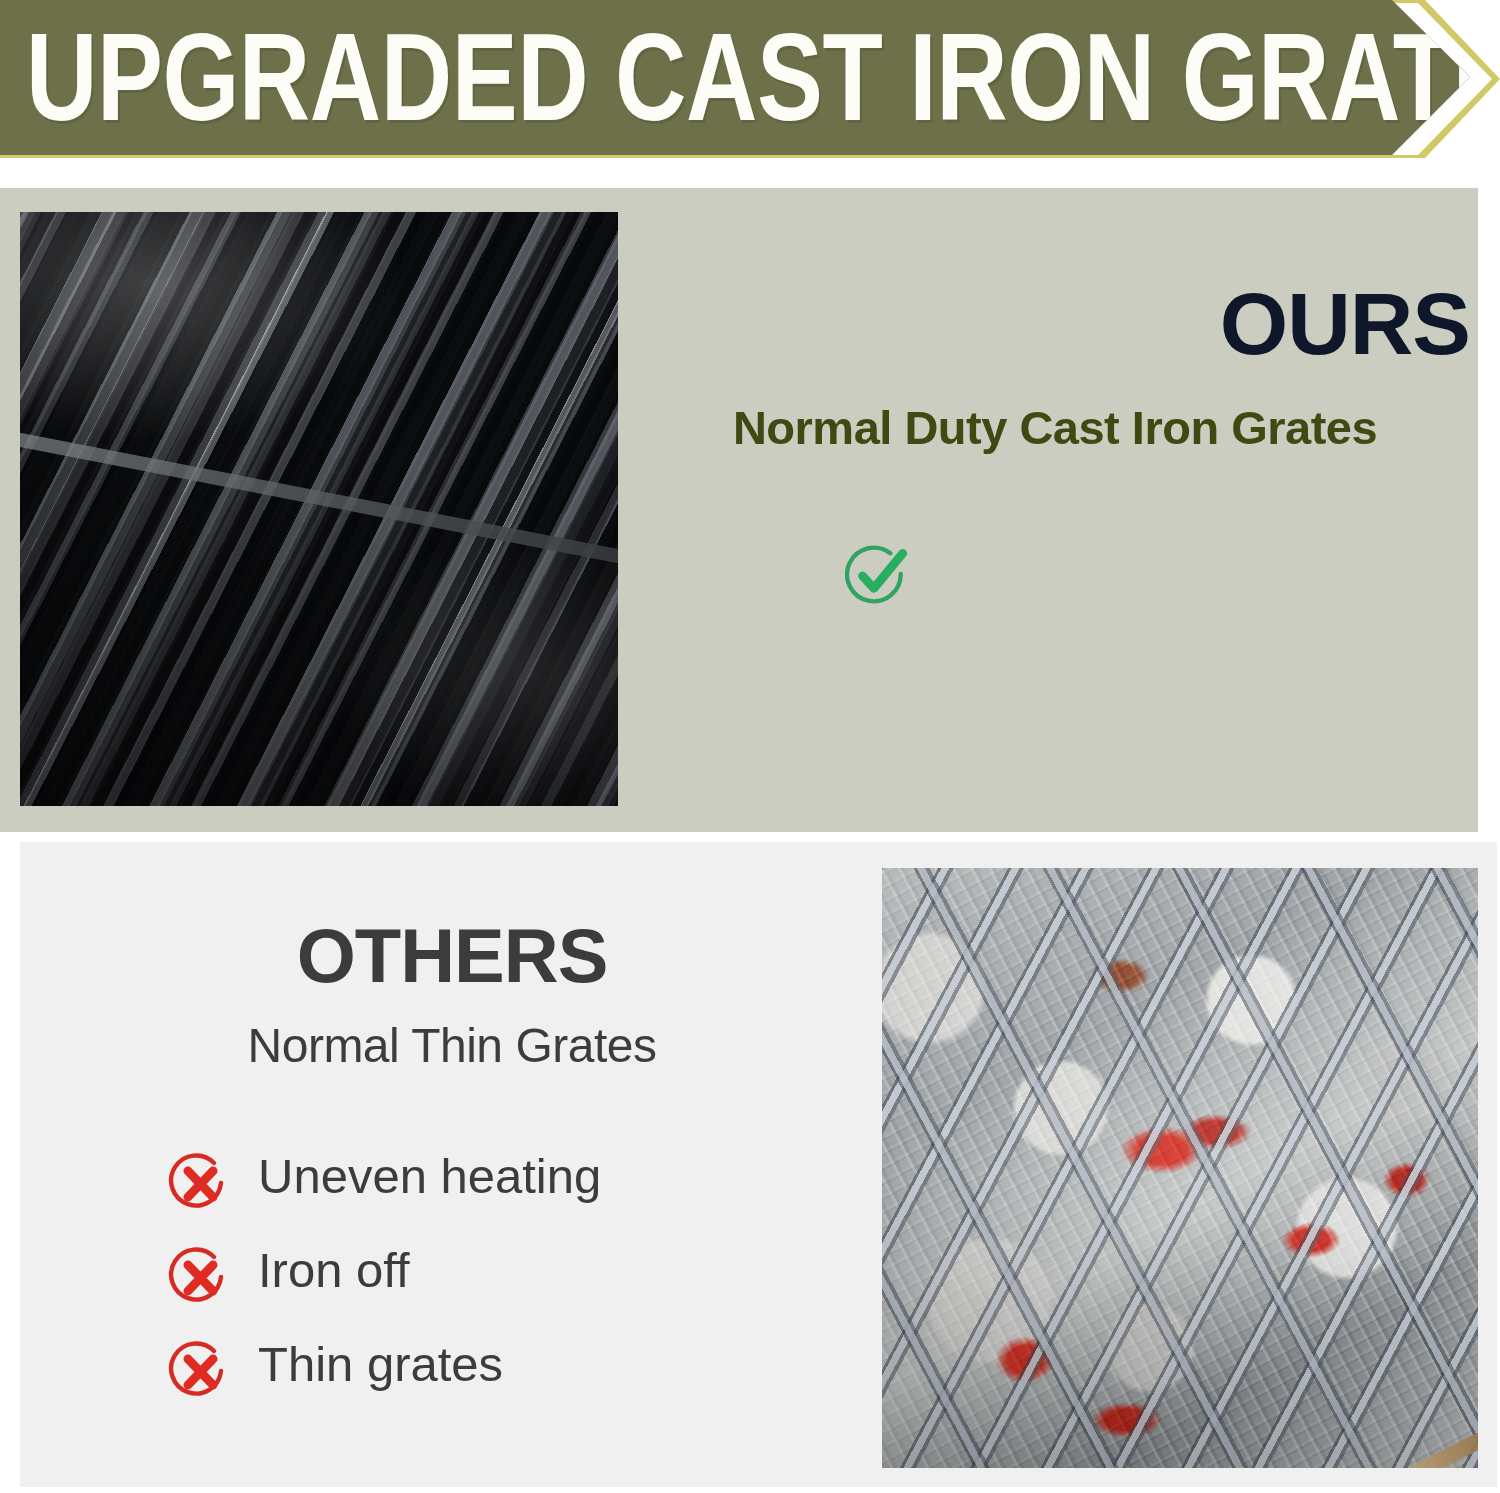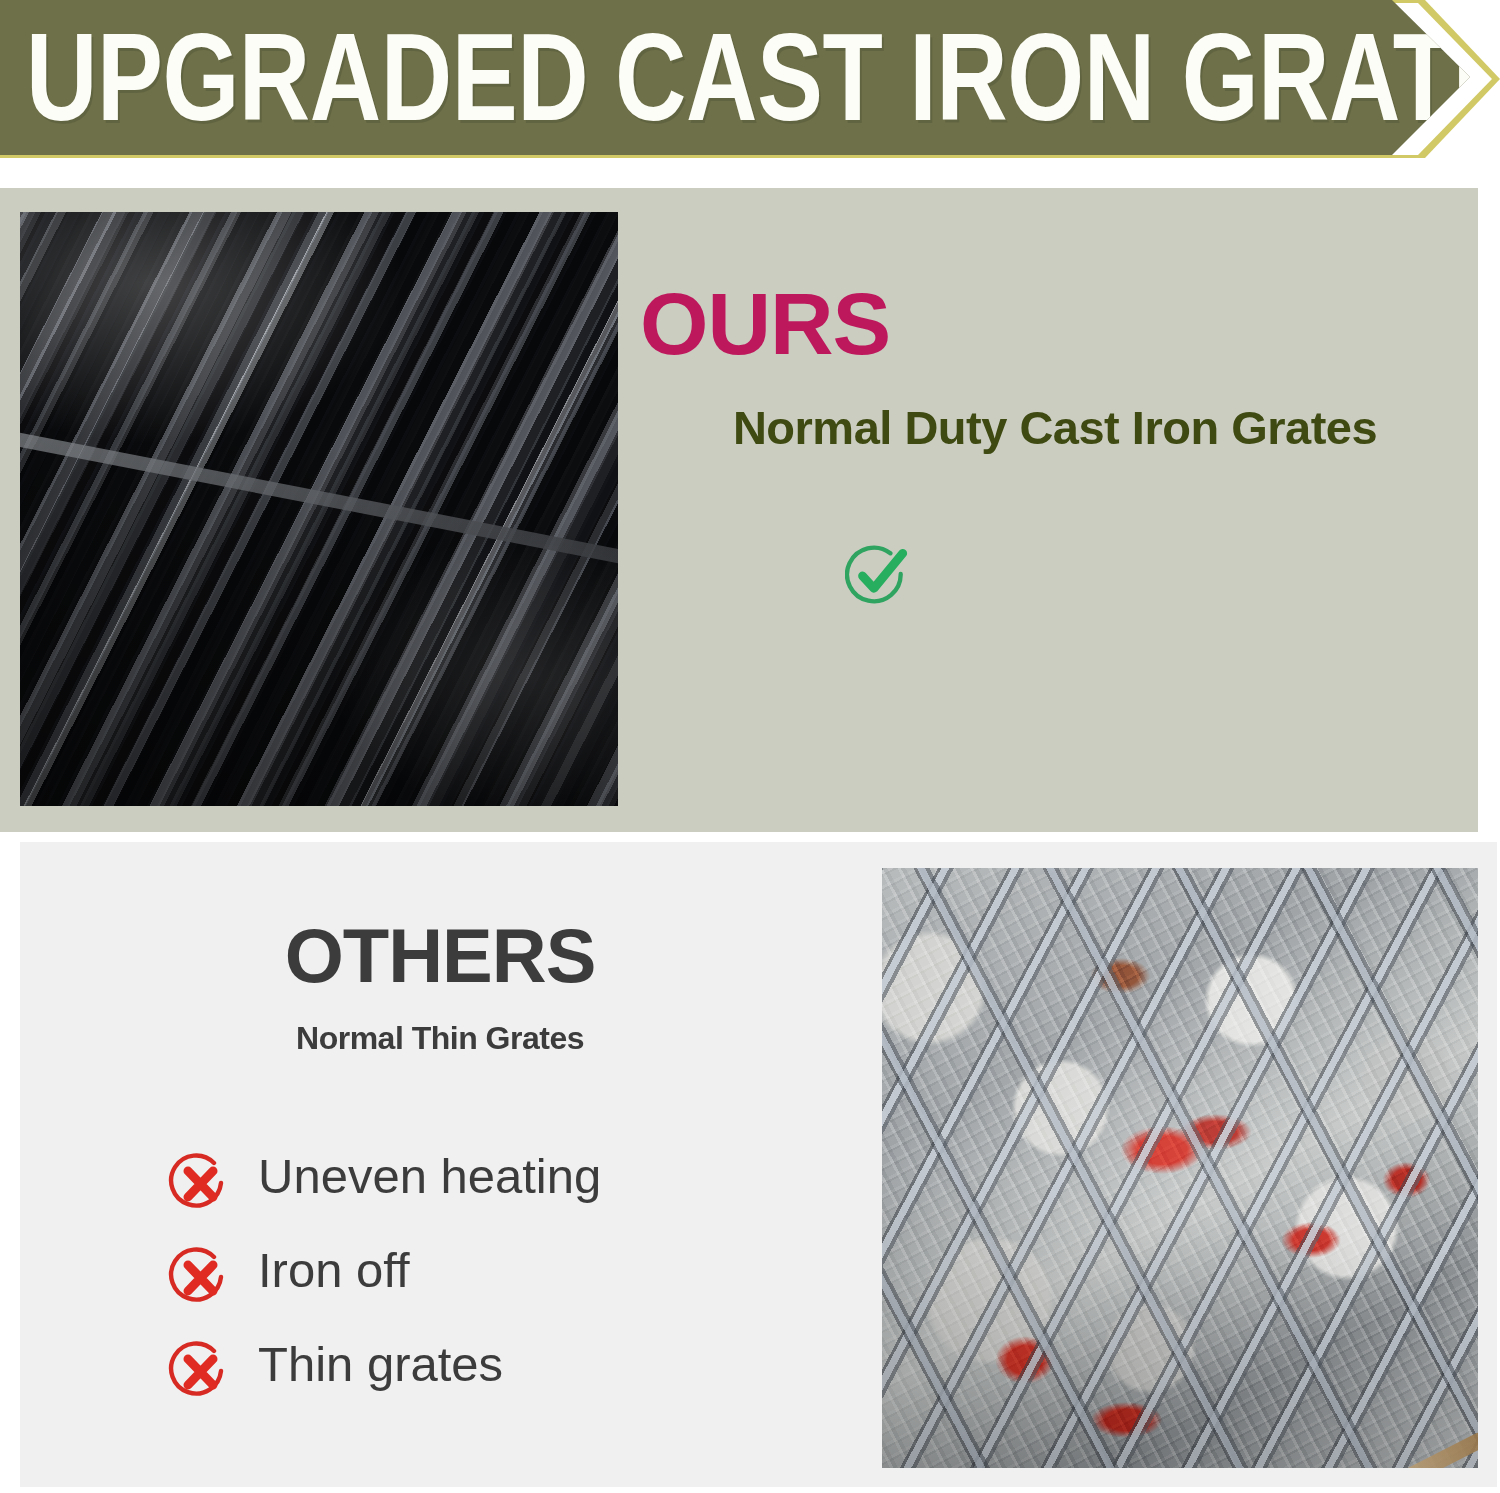--- a/index.html
+++ b/index.html
@@ -50,21 +50,21 @@
     background:#CBCDC1;
   }
   .img-ours{
     position:absolute;left:20px;top:212px;width:598px;height:594px;
     overflow:hidden;background:#1a1a1c;
   }
   .ours-text{
     position:absolute;left:640px;top:280px;width:830px;
   }
   .ours-head{
-    text-align:left;color:#be185d;font-size:88px;font-weight:bold;
+    text-align:right;color:#0f172a;font-size:88px;font-weight:bold;
     line-height:1;letter-spacing:-1px;
   }
   .ours-sub{
     text-align:center;color:#3E4A12;font-size:47px;font-weight:bold;
     line-height:1;margin-top:36px;letter-spacing:-0.5px;
   }
   .ours-list{
     position:absolute;left:845px;top:536px;
   }
   .row{display:flex;align-items:center;height:80px;margin-bottom:2px;}
@@ -76,28 +76,28 @@
   
   .panel-others{
     position:absolute;left:20px;top:842px;width:1477px;height:645px;
     background:#F0F0F0;
   }
   .img-others{
     position:absolute;left:882px;top:868px;width:596px;height:600px;
     overflow:hidden;background:#8e9096;
   }
   .others-text{
-    position:absolute;left:60px;top:918px;width:760px;
+    position:absolute;left:72px;top:918px;width:760px;
   }
   .others-head{
     text-align:center;color:#3C3C3C;font-size:76px;font-weight:bold;
     line-height:1;letter-spacing:-1px;
   }
   .others-sub{
-    text-align:center;color:#3C3C3C;font-size:32px;font-weight:bold;
+    text-align:center;color:#3C3C3C;font-size:48px;font-weight:normal;
     line-height:1;margin-top:28px;letter-spacing:-0.5px;
   }
   .others-list{position:absolute;left:168px;top:1152px;}
   .row-x{display:flex;align-items:flex-start;height:82px;margin-bottom:12px;}
   .row-x .row-label{color:#3C3C3C;margin-left:26px;font-size:49px;}
   .ic-x{width:64px;height:64px;flex:0 0 64px;display:block;}
 
   
   .photo{position:absolute;inset:0;}
   .iron-base{

